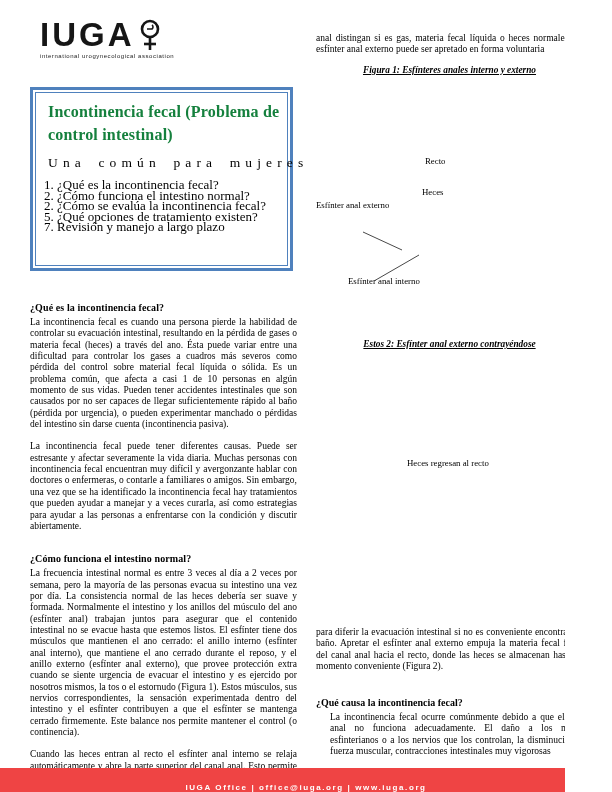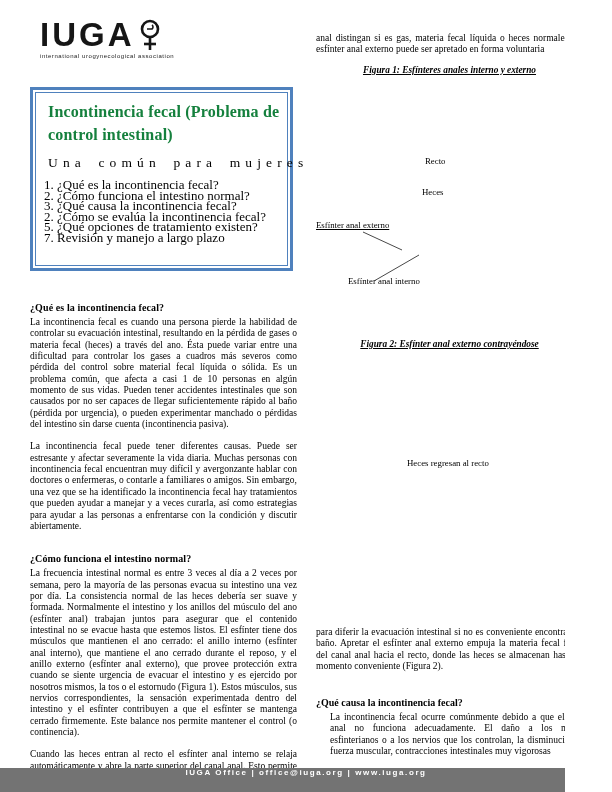--- a/index.html
+++ b/index.html
@@ -78,31 +78,31 @@
     color: #000;
     text-decoration: underline;
   }
   .fc1 { top: 65px; }
   .fc2 { top: 339px; }
   .fig-label {
     position: absolute; font-size: 8.8px; color: #000; white-space: nowrap;
   }
   .lbl-recto   { left: 425px; top: 156px; }
   .lbl-heces   { left: 422px; top: 187px; }
-  .lbl-esf-ext { left: 316px; top: 220px; text-decoration: underline; }
+  .lbl-esf-ext { left: 316px; top: 200px; }
   .lbl-esf-int { left: 348px; top: 276px; }
   .lbl-heces-regresan { left: 407px; top: 458px; }
   .pointer-lines { position: absolute; left: 316px; top: 150px; }
 
   
   .footer {
     position: absolute; left: 0; top: 768px; width: 612px; height: 24px;
-    background: #737373; color: #ffffff;
+    background: #ef4444; color: #ffffff;
     font-family: "Liberation Sans", sans-serif;
-    display: flex; align-items: flex-start; justify-content: center;
+    display: flex; align-items: flex-end; justify-content: center;
   }
   .footer-contact {
     font-size: 8px; font-weight: 700; letter-spacing: 1.6px;
   }
   .footer-copy {
     position: absolute; right: 12px; top: 5px;
     font-size: 11.5px; font-weight: 600; letter-spacing: 0.3px;
   }
 </style>
 </head>
@@ -123,21 +123,20 @@
     <div class="logo-tagline">international urogynecological association</div>
   </header>
 
   <section class="title-box">
     <div class="title-box-inner">
       <h1 class="doc-title">Incontinencia fecal (Problema de control intestinal)</h1>
       <div class="doc-subtitle">Una común para mujeres</div>
       <ol class="toc">
         <li>1. ¿Qué es la incontinencia fecal?</li>
         <li>2. ¿Cómo funciona el intestino normal?</li>
-        <li>3. ¿Qué causa la incontinencia fecal?</li>
         <li>2. ¿Cómo se evalúa la incontinencia fecal?</li>
         <li>5. ¿Qué opciones de tratamiento existen?</li>
         <li>7. Revisión y manejo a largo plazo</li>
       </ol>
     </div>
   </section>
 
   <div class="col-left">
     <h2 class="body-h">¿Qué es la incontinencia fecal?</h2>
     <p class="body-p">La incontinencia fecal es cuando una persona pierde la habilidad de controlar su evacuación intestinal, resultando en la pérdida de gases o materia fecal (heces) a través del ano. Ésta puede variar entre una dificultad para controlar los gases a cuadros más severos como pérdida del control sobre material fecal líquida o sólida. Es un problema común, que afecta a casi 1 de 10 personas en algún momento de sus vidas. Pueden tener accidentes intestinales que son causados por no ser capaces de llegar suficientemente rápido al baño (pérdida por urgencia), o pueden experimentar manchado o pérdidas del intestino sin darse cuenta (incontinencia pasiva).</p>
@@ -154,21 +153,21 @@
   <div class="fig-label lbl-recto">Recto</div>
   <div class="fig-label lbl-heces">Heces</div>
   <div class="fig-label lbl-esf-ext">Esfínter anal externo</div>
   <div class="fig-label lbl-esf-int">Esfínter anal interno</div>
 
   <svg class="pointer-lines" width="267" height="150" viewBox="0 0 267 150">
     <line x1="47" y1="82" x2="86" y2="100" stroke="#333" stroke-width="0.9"></line>
     <line x1="103" y1="105" x2="58" y2="131" stroke="#333" stroke-width="0.9"></line>
   </svg>
 
-  <div class="fig-caption fc2">Figura 2: Esfínter anal externo contrayéndose</div>
+  <div class="fig-caption fc2">Estos 2: Esfínter anal externo contrayéndose</div>
 
   <div class="fig-label lbl-heces-regresan">Heces regresan al recto</div>
 
   <p class="rc rc2">para diferir la evacuación intestinal si no es conveniente encontrar un baño. Apretar el esfínter anal externo empuja la materia fecal fuera del canal anal hacia el recto, donde las heces se almacenan hasta el momento conveniente (Figura 2).</p>
   <h2 class="rc-h">¿Qué causa la incontinencia fecal?</h2>
   <p class="rc rc3">La incontinencia fecal ocurre comúnmente debido a que el esfínter anal no funciona adecuadamente. El daño a los músculos esfinterianos o a los nervios que los controlan, la disminución de la fuerza muscular, contracciones intestinales muy vigorosas</p>
 
   <footer class="footer">
     <span class="footer-contact">IUGA Office  |  office@iuga.org  |  www.iuga.org</span>
     <span class="footer-copy">©2011</span>

